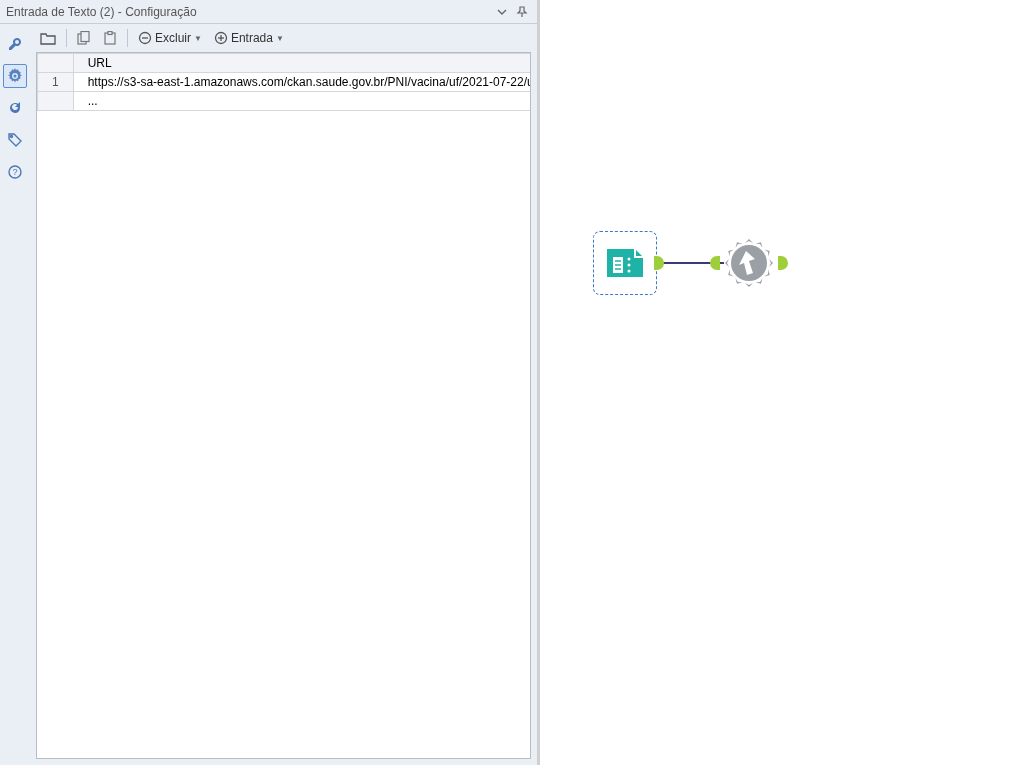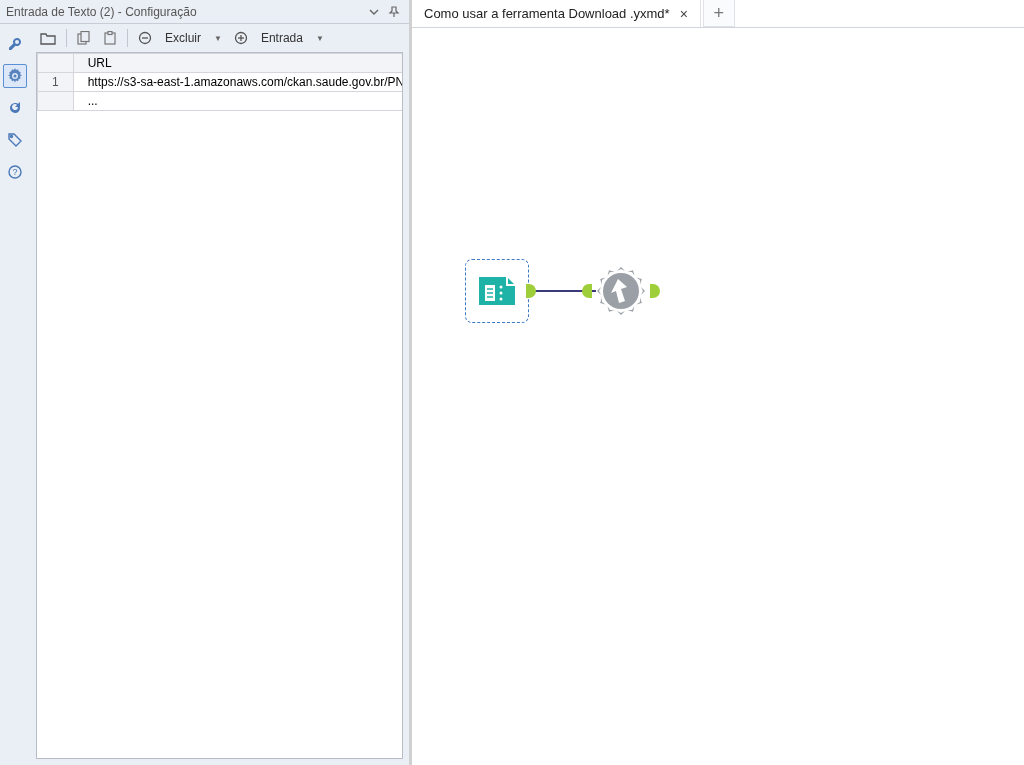--- a/index.html
+++ b/index.html
@@ -6,21 +6,21 @@
 body {
   font-family: "Segoe UI", Tahoma, sans-serif;
   font-size: 12px;
   background: #fff;
   width: 1024px;
   height: 765px;
   overflow: hidden;
   display: flex;
 }
 .left-panel {
-  width: 412px;
+  width: 540px;
   height: 100%;
   display: flex;
   flex-direction: column;
   border-right: 3px solid #d0d0d0;
   background: #eaeef5;
 }
 .panel-header {
   height: 24px;
   display: flex;
   align-items: center;
@@ -63,21 +63,21 @@
 .toolbar {
   height: 28px;
   display: flex;
   align-items: center;
   padding: 0 6px;
   gap: 4px;
 }
 .tool-btn {
   height: 22px;
   padding: 0 4px;
-  display: flex; align-items: center; gap: 13px;
+  display: flex; align-items: center; gap: 3px;
   cursor: pointer;
   border-radius: 2px;
   color: #333;
 }
 .sep { width: 1px; height: 18px; background: #c0c6d0; margin: 0 2px; }
 .dropdown-arrow { font-size: 8px; color: #666; }
 .grid-wrap {
   flex: 1;
   margin: 0 6px 6px 6px;
   background: #fff;
@@ -279,27 +279,20 @@
             <td>...</td>
           </tr>
         </tbody>
           </table>
       </div>
     </div>
   </div>
 </div>
 
 <div class="right-panel">
-  <div class="tab-bar">
-    <div class="tab">
-      <span>Como usar a ferramenta Download .yxmd*</span>
-      <span class="close">×</span>
-    </div>
-    <div class="tab-add">+</div>
-  </div>
 
   <div class="canvas">
 
     <div class="wire" style="left:122px; top:262px; width:62px;"></div>
 
     <div class="node selected" style="left:56px; top:234px;">
       <svg width="48" height="48" viewBox="0 0 48 48">
         <path d="M6 10h28l8 8v20H6z" fill="#1fb3a7"></path>
         <path d="M34 10v8h8" fill="none" stroke="#fff" stroke-width="2"></path>
         <rect x="12" y="18" width="10" height="16" fill="#fff"></rect>

